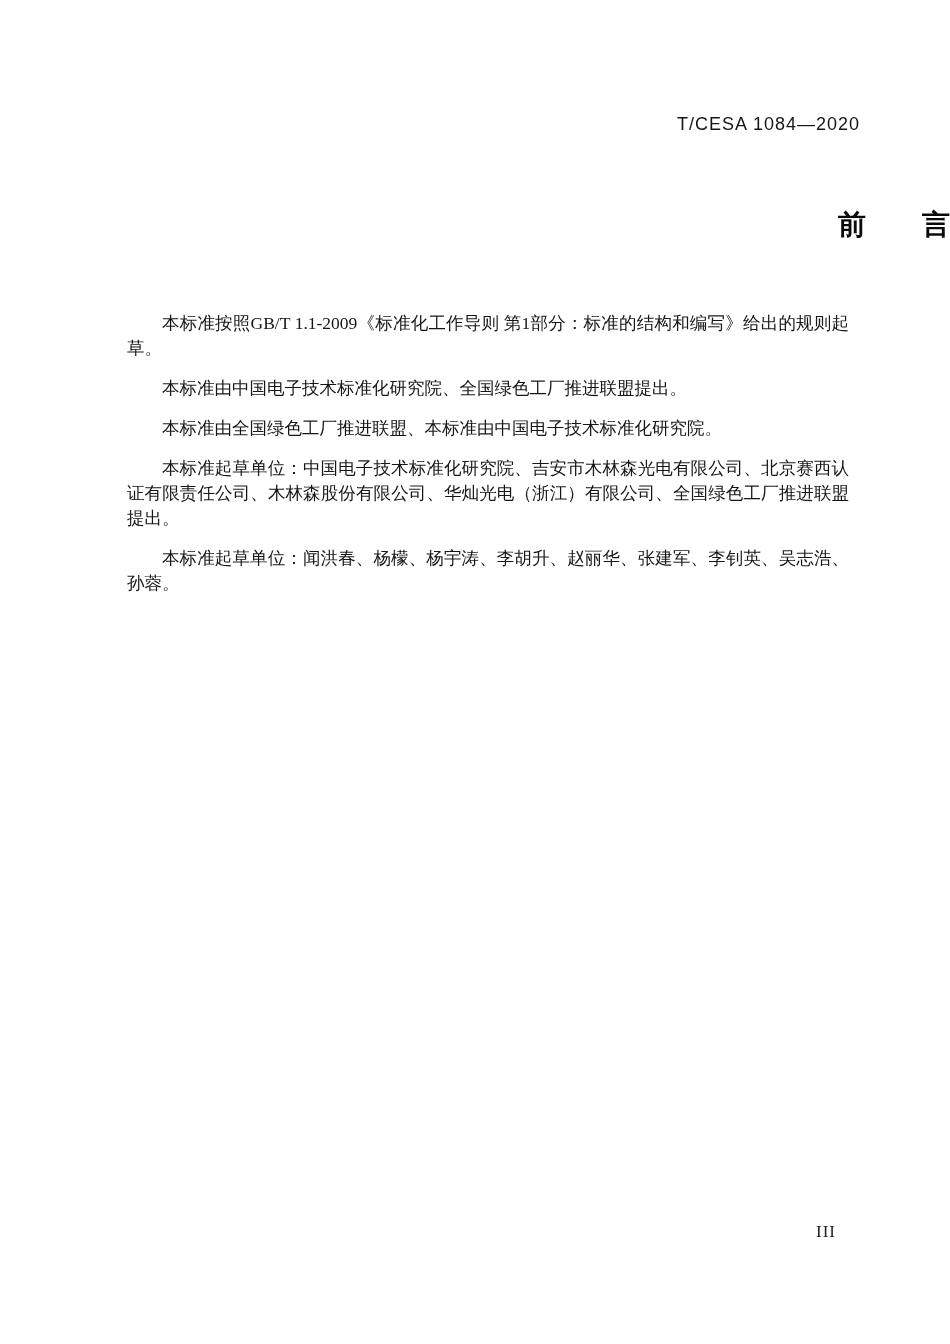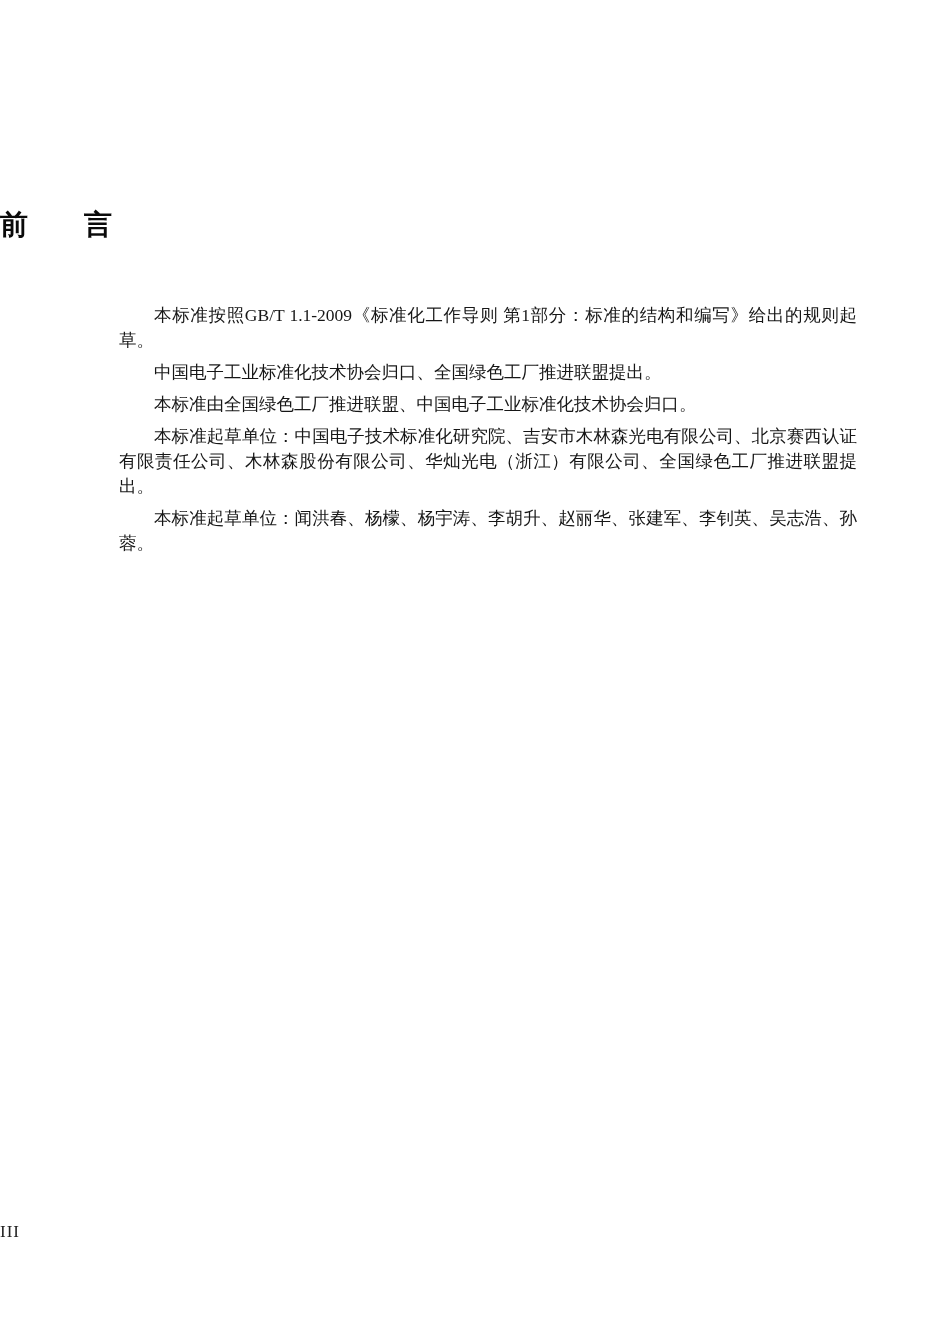--- a/index.html
+++ b/index.html
@@ -28,66 +28,69 @@
     font-size: 18px;
     letter-spacing: 1px;
     color: #161616;
     white-space: nowrap;
   }
   .doc-title {
     position: absolute;
     top: 206px;
     left: 0;
     width: 100%;
-    text-align: left;
+    text-align: right;
     font-family: "Liberation Sans", "DejaVu Sans", sans-serif;
     font-weight: bold;
     font-size: 28px;
     color: #0a0a0a;
     white-space: pre;
   }
   .foreword-body {
     position: absolute;
     top: 296px;
     left: 112px;
     width: 752px;
     font-size: 17.5px;
     line-height: 25px;
     text-align: justify;
     color: #161616;
   }
   .foreword-body p {
     text-indent: 35px;
-    margin: 7px;
+    margin: 15px;
   }
   .page-footer {
     position: absolute;
     top: 1222px;
     left: 0;
     right: 114px;
-    text-align: left;
+    text-align: right;
   }
   .page-number {
     font-size: 17px;
     color: #222222;
     letter-spacing: 1px;
   }
 </style>
 </head>
 <body>
 
 <div class="page">
 
+  <div class="page-header">
+    <span class="standard-number">T/CESA 1084—2020</span>
+  </div>
 
   <h1 class="doc-title">前　　言</h1>
 
   <div class="foreword-body">
     <p>本标准按照GB/T 1.1-2009《标准化工作导则 第1部分：标准的结构和编写》给出的规则起草。</p>
-    <p>中国电子工业标准化技术协会归口、全国绿色工厂推进联盟提出。</p>
-    <p>本标准由全国绿色工厂推进联盟、中国电子工业标准化技术协会归口。</p>
+    <p>本标准由中国电子技术标准化研究院、全国绿色工厂推进联盟提出。</p>
+    <p>本标准由全国绿色工厂推进联盟、本标准由中国电子技术标准化研究院。</p>
     <p>本标准起草单位：中国电子技术标准化研究院、吉安市木林森光电有限公司、北京赛西认证有限责任公司、木林森股份有限公司、华灿光电（浙江）有限公司、全国绿色工厂推进联盟提出。</p>
     <p>本标准起草单位：闻洪春、杨檬、杨宇涛、李胡升、赵丽华、张建军、李钊英、吴志浩、孙蓉。</p>
   </div>
 
   <div class="page-footer">
     <span class="page-number">III</span>
   </div>
 
 </div>
 

